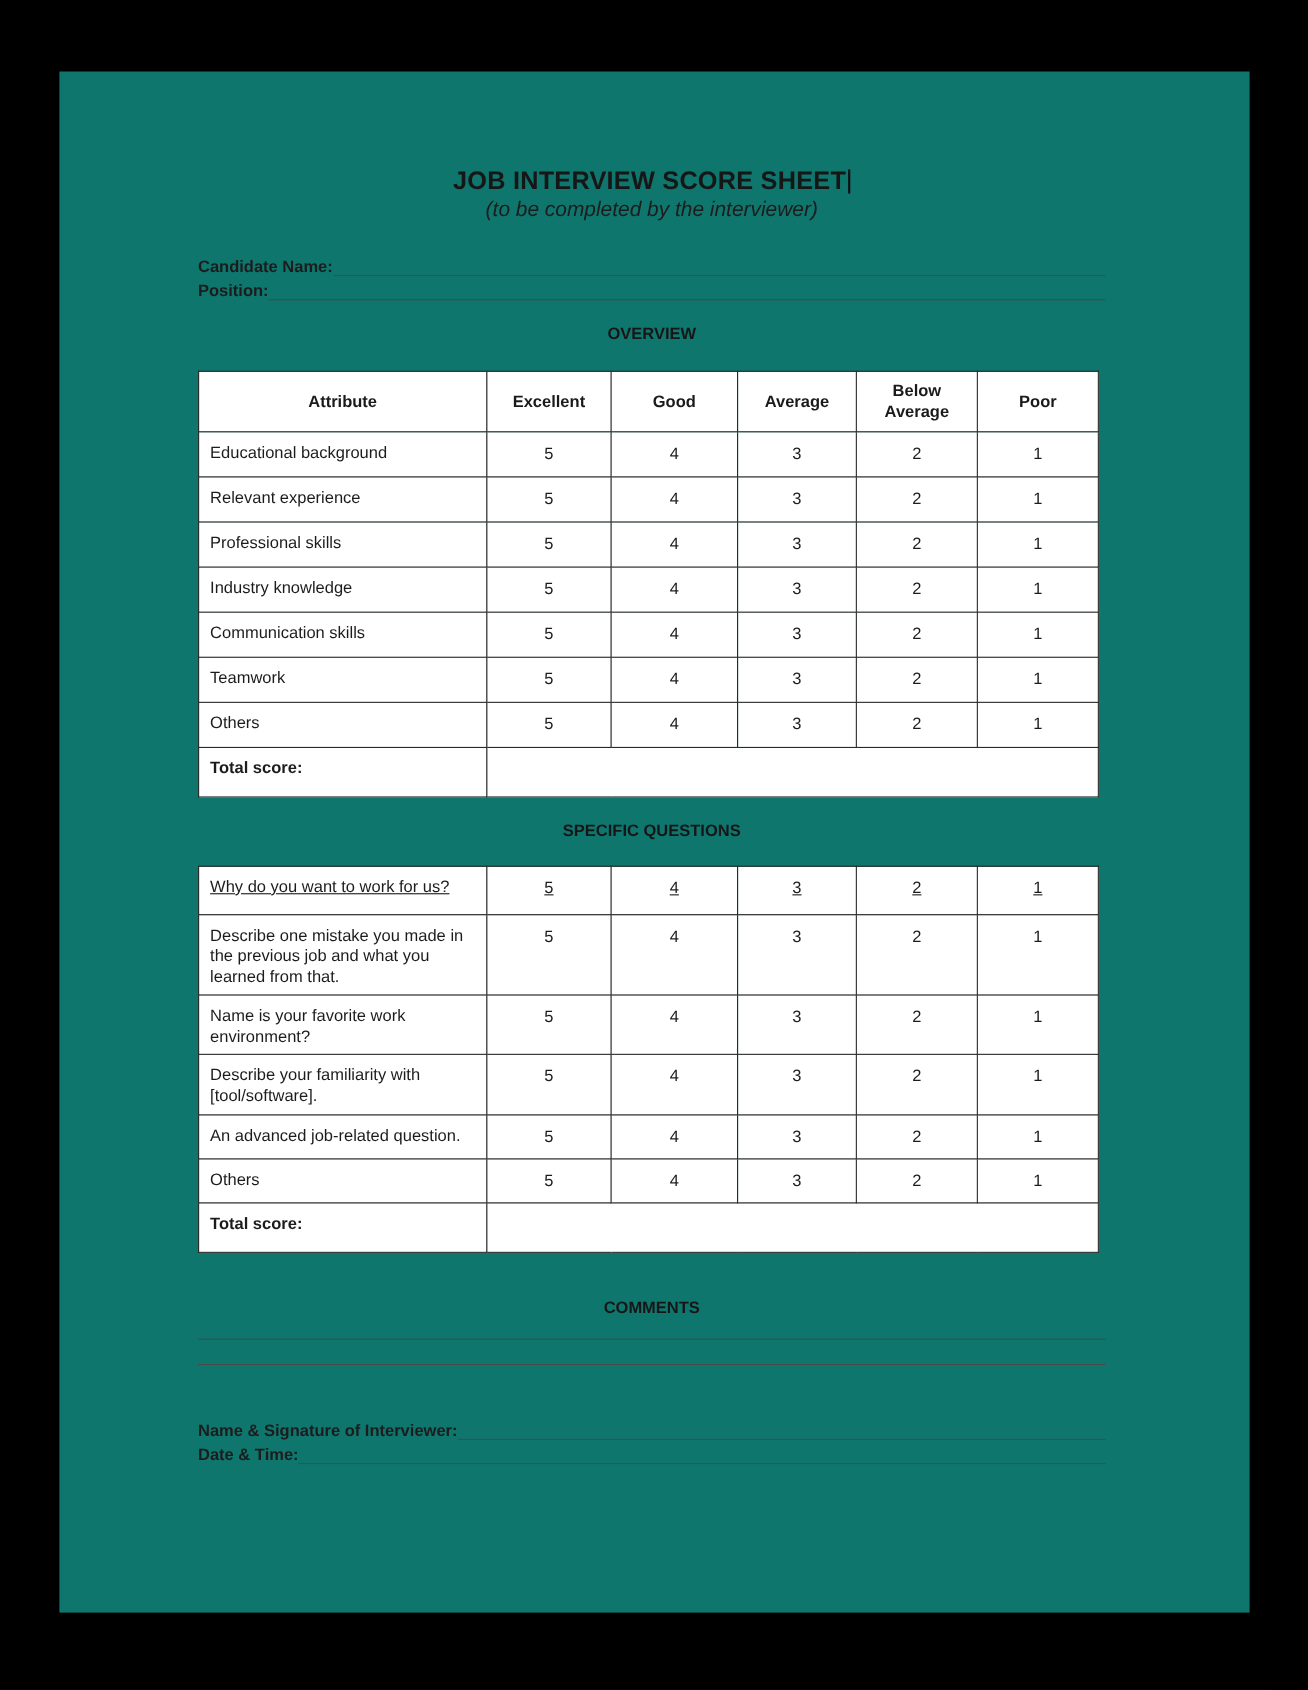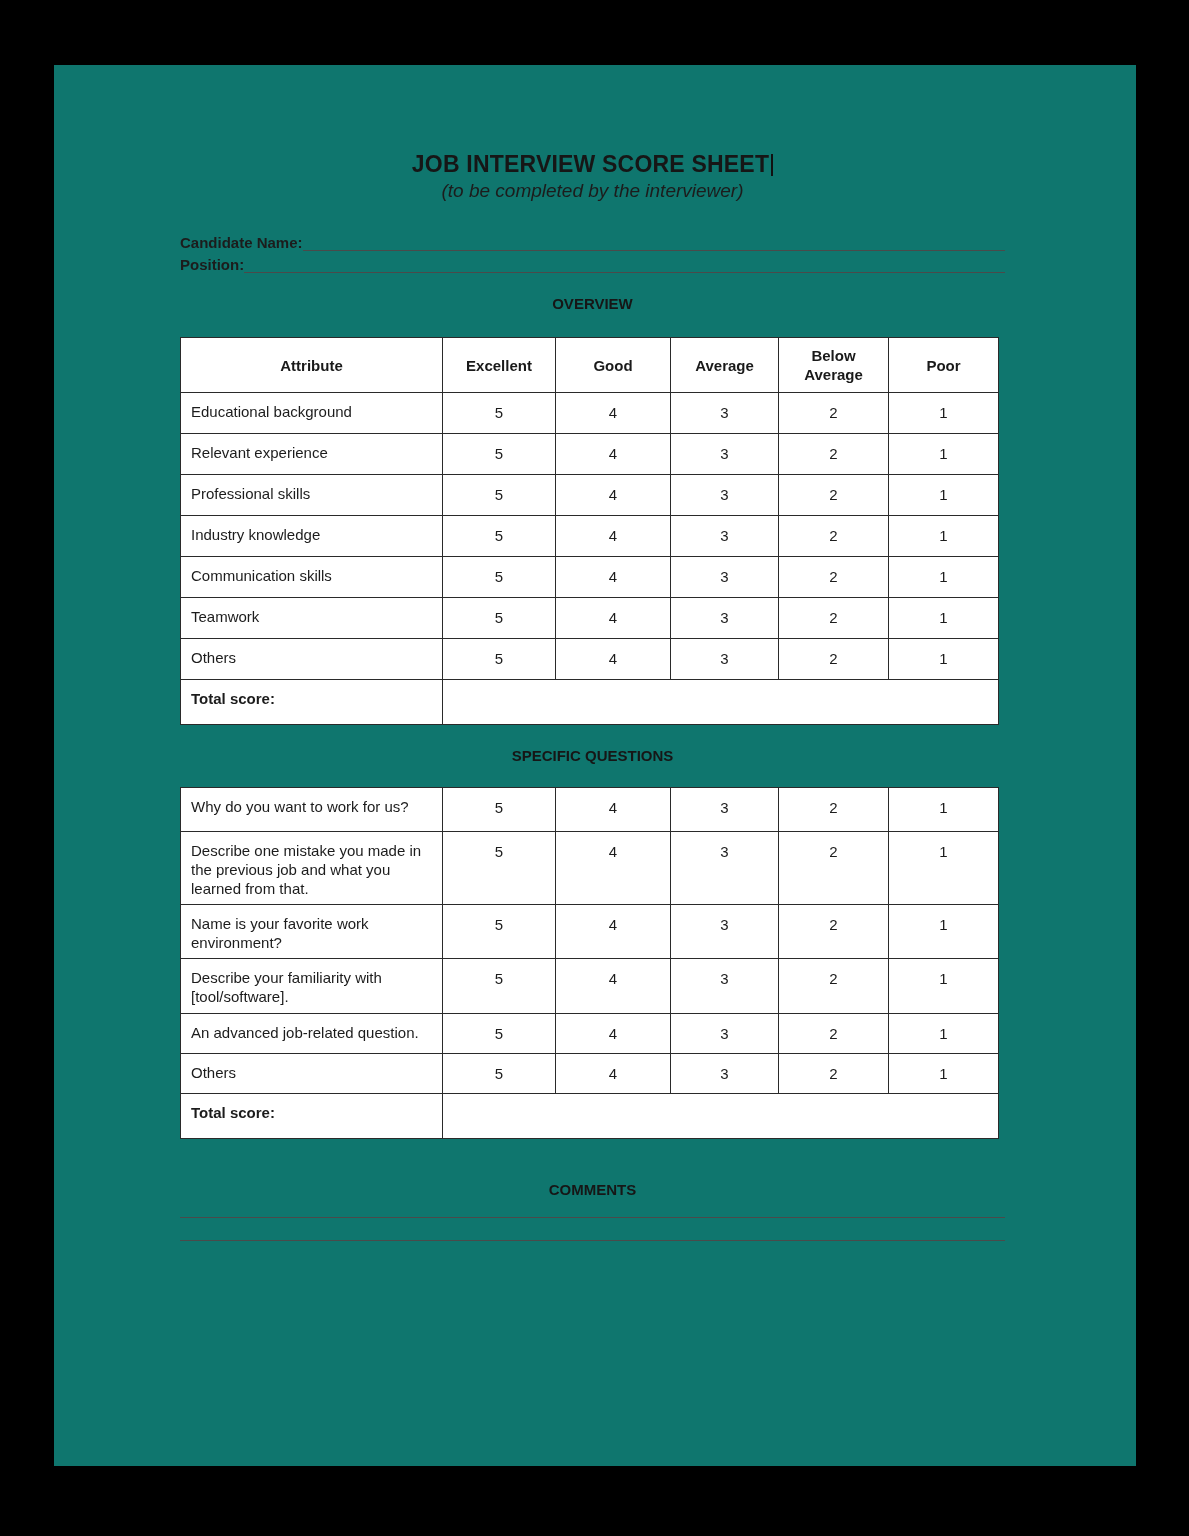--- a/index.html
+++ b/index.html
@@ -113,21 +113,21 @@
   }
   td.score-cell {
     text-align: center;
     vertical-align: top;
     padding-top: 11px;
   }
   td.total-blank { background: #fff; }
   td.total-label { font-weight: bold; }
 
   tr.h41 > td { height: 41px; box-sizing: border-box; }
-  tr.h44 > td { height: 44px; box-sizing: border-box; }
+  tr.h44 > td { height: 44px; box-sizing: border-box; text-decoration: underline; }
   tr.h69 > td { height: 69px; box-sizing: border-box; }
   tr.h51 > td { height: 51px; box-sizing: border-box; }
   tr.h55 > td { height: 55px; box-sizing: border-box; }
   tr.h40 > td { height: 40px; box-sizing: border-box; }
   tr.h45 > td { height: 45px; box-sizing: border-box; }
 
   table.tbl-specific { margin-top: 22px; }
 
   
   .comments-lines { margin-top: 0; }
@@ -309,16 +309,26 @@
         </tr>
       </tbody>
         </table>
 
       <div class="section-heading hd-comments">COMMENTS</div>
       <div class="comments-lines">
         <div class="comment-line-1"></div>
         <div class="comment-line-2"></div>
       </div>
 
+      <div class="footer-fields">
+        <div class="field-row">
+          <span class="field-label">Name &amp; Signature of Interviewer:</span>
+          <span class="fill-line"></span>
+        </div>
+        <div class="field-row">
+          <span class="field-label">Date &amp; Time:</span>
+          <span class="fill-line"></span>
+        </div>
+      </div>
 
     </div>
   </div>
 </div>
 
 </body></html>

